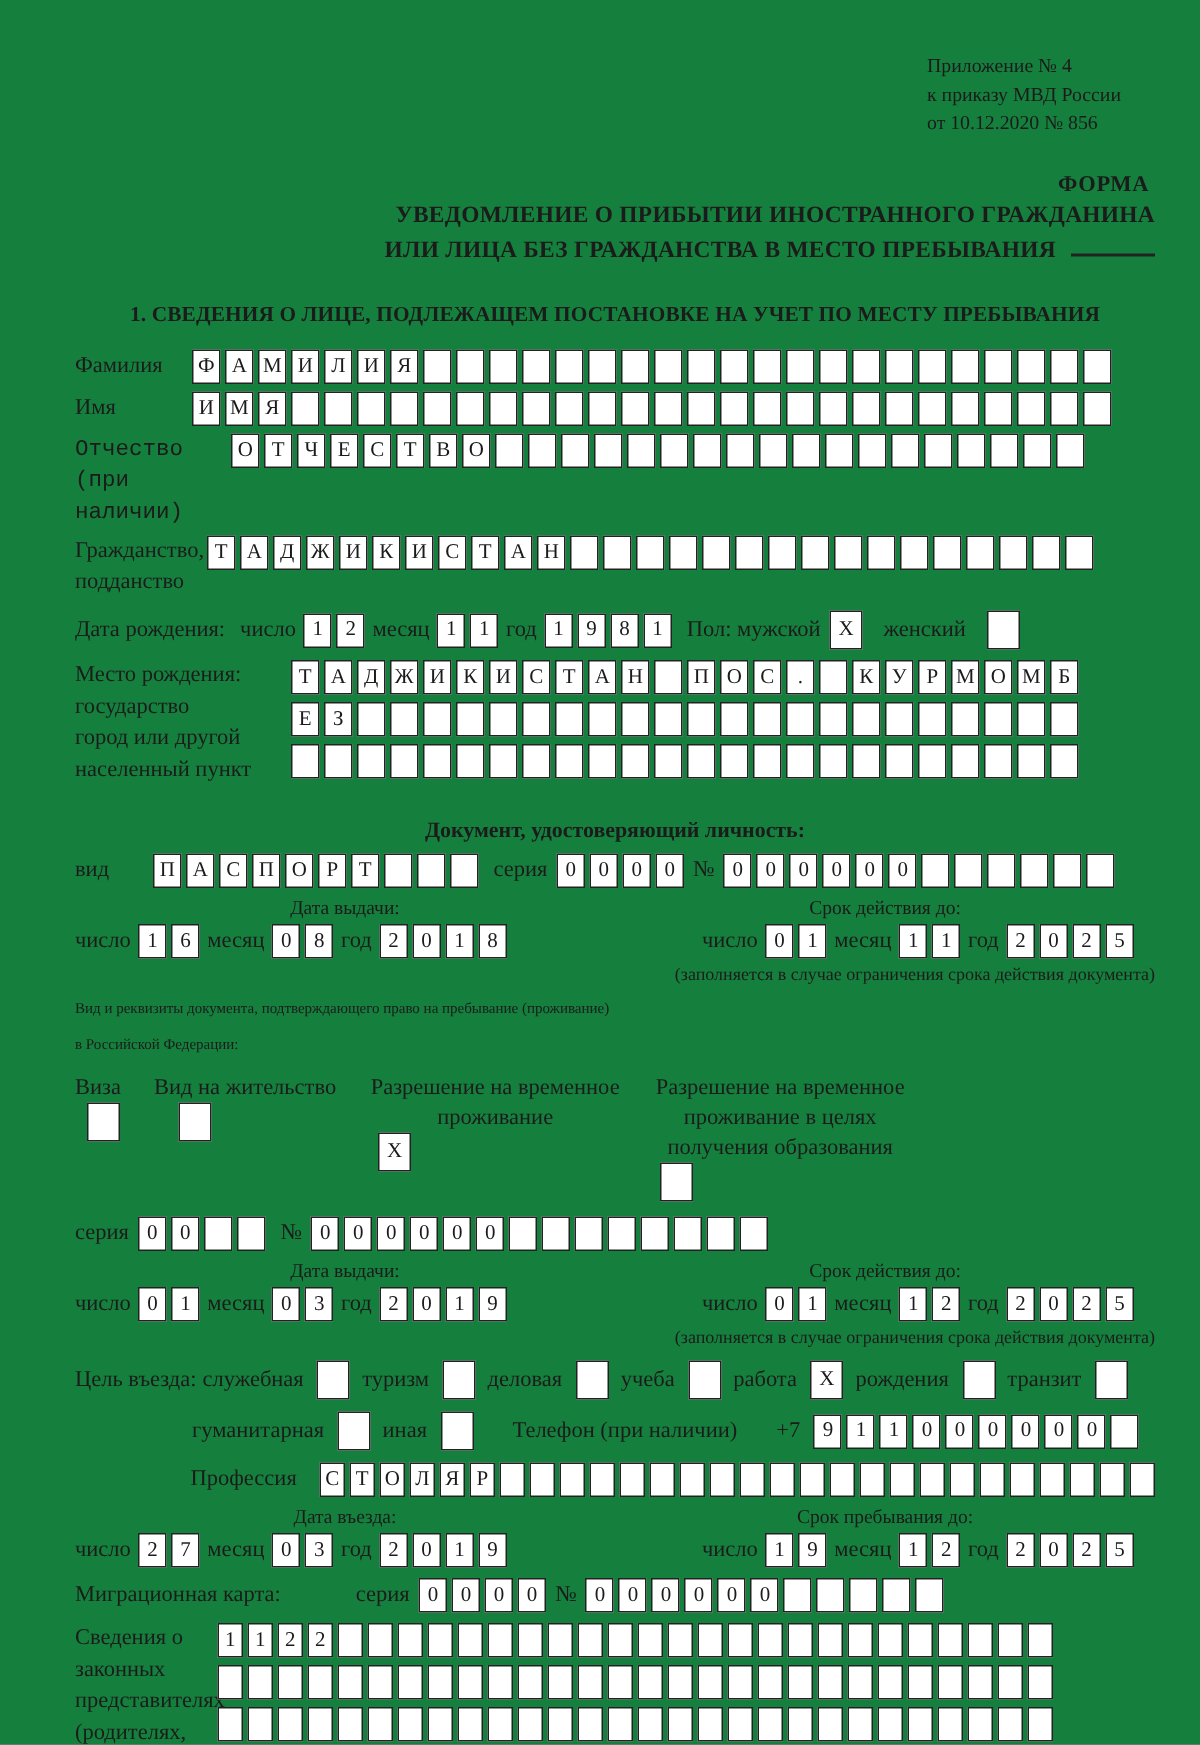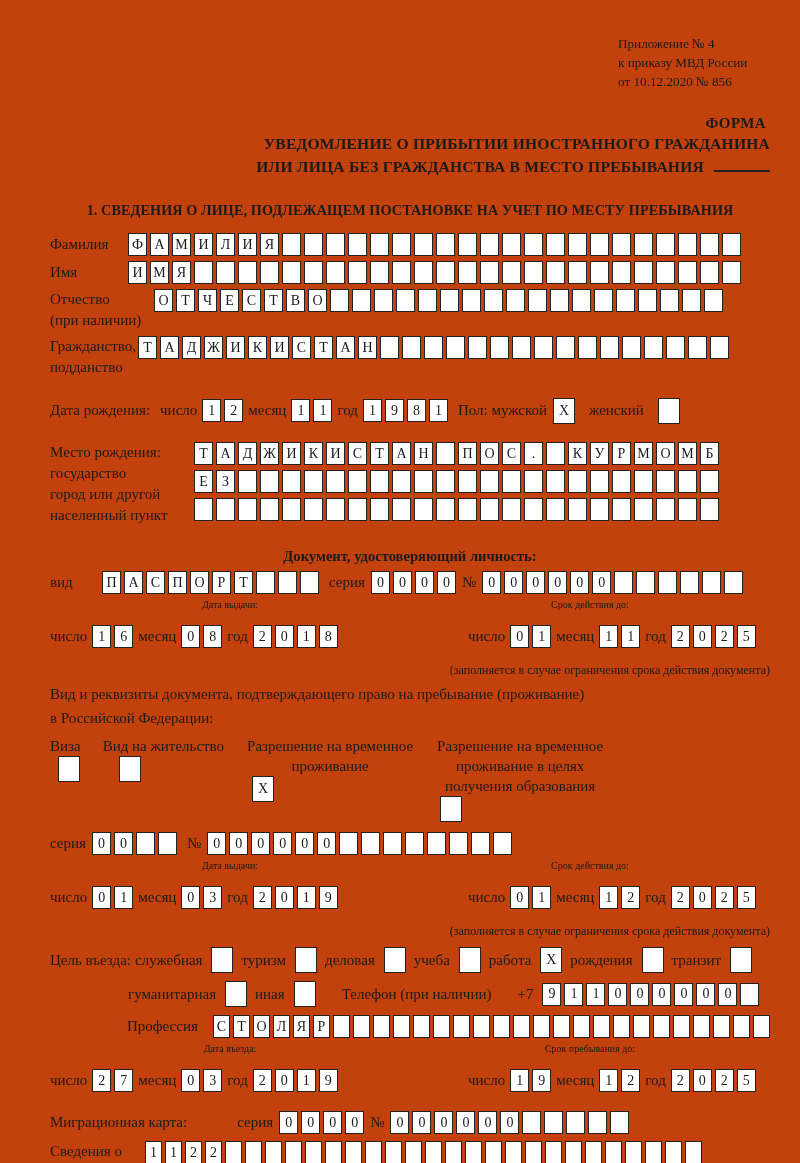--- a/index.html
+++ b/index.html
@@ -1,18 +1,18 @@
 <!DOCTYPE html>
 <html lang="ru"><head>
 <meta charset="utf-8">
 <style>
   html,body{margin:0;padding:0;background:#888;}
   .page{
     width:800px;height:1163px;box-sizing:border-box;
-    background:#c2410c;color:#1b1b1b;
+    background:#15803d;color:#1b1b1b;
     font-family:"Liberation Serif","DejaVu Serif",serif;
     padding:34px 30px 10px 50px;overflow:hidden;position:relative;
   }
   
   .hdr{margin-left:568px;font-size:13.2px;line-height:19px;}
   .hdr .rev{font-size:12.4px;line-height:18px;margin-top:4px;}
   .forma{text-align:right;padding-right:4px;font-weight:bold;font-size:15px;margin-top:24px;letter-spacing:.4px;}
   
   .title{ text-align:right;font-weight:bold;font-size:15.6px;line-height:23px;letter-spacing:.2px;}
   .blankline{display:inline-block;width:56px;border-bottom:2px solid #222;height:14px;margin-left:10px;}
@@ -24,33 +24,33 @@
   .lab{font-size:15px;flex:0 0 auto;}
   .lab2{font-size:15px;line-height:21px;flex:0 0 auto;}
   .boxes{display:inline-flex;gap:3px;flex:0 0 auto;}
   .bx{width:17px;height:21px;border:1.5px solid #222;background:#fff;
       display:inline-flex;align-items:center;justify-content:center;
       font-size:14px;line-height:1;flex:0 0 auto;}
   .sm .bx{width:15px;}
   .cb .bx{width:20px;height:24px;}
   .stack{display:flex;flex-direction:column;gap:5px;}
   .g6{margin-left:6px;} .g10{margin-left:10px;} .g14{margin-left:14px;}
-  .w78{width:78px;} .w104{width:104px;} .w88{width:88px;} .w120{width:120px;} .w95{width:95px;}
+  .w78{width:78px;} .w104{width:104px;font-family:Liberation Mono, monospace;} .w88{width:88px;} .w120{width:120px;} .w95{width:95px;}
   .center-b{text-align:center;font-weight:bold;font-size:14.6px;margin:22px 0 6px 0;}
   
-  .dheads{display:flex;font-size:10px;margin-top:2px;}
+  .dheads{display:flex;font-size:13px;margin-top:2px;}
   .dheads>div{width:50%;text-align:center;}
   .dvals{display:flex;margin-top:2px;margin-bottom:4px;}
   .dvals>div{width:50%;display:flex;align-items:center;}
   .dvals>div:last-child{padding-left:58px;box-sizing:border-box;}
   .dg{display:inline-flex;align-items:center;}
-  .dg .lab{margin:16px 5px;}
+  .dg .lab{margin:4px 5px;}
   .dg .lab:first-child{margin-left:0;}
   .fnote{text-align:right;font-size:12px;margin-top:-2px;margin-bottom:4px;}
-  .intro{font-size:15px;line-height:24px;margin-top:4px;}
+  .intro{font-size:10px;line-height:24px;margin-top:4px;}
   
   .opts{display:flex;align-items:flex-start;margin:6px 0 10px 0;font-size:15px;}
   .opt{display:flex;align-items:flex-start;flex-direction:column;}
   .opt .txt{line-height:20px;}
   .opt .txtc{text-align:center;line-height:20px;}
   .optbox{margin-left:8px;margin-top:0;}
   .purpose{display:flex;align-items:center;font-size:15px;margin-top:8px;flex-wrap:nowrap;}
   .purpose .lab{margin-right:4px;}
   .purpose .boxes{margin:0 8px 0 5px;}
   .legal-foot{font-size:13.4px;margin-top:6px;margin-left:150px;}

